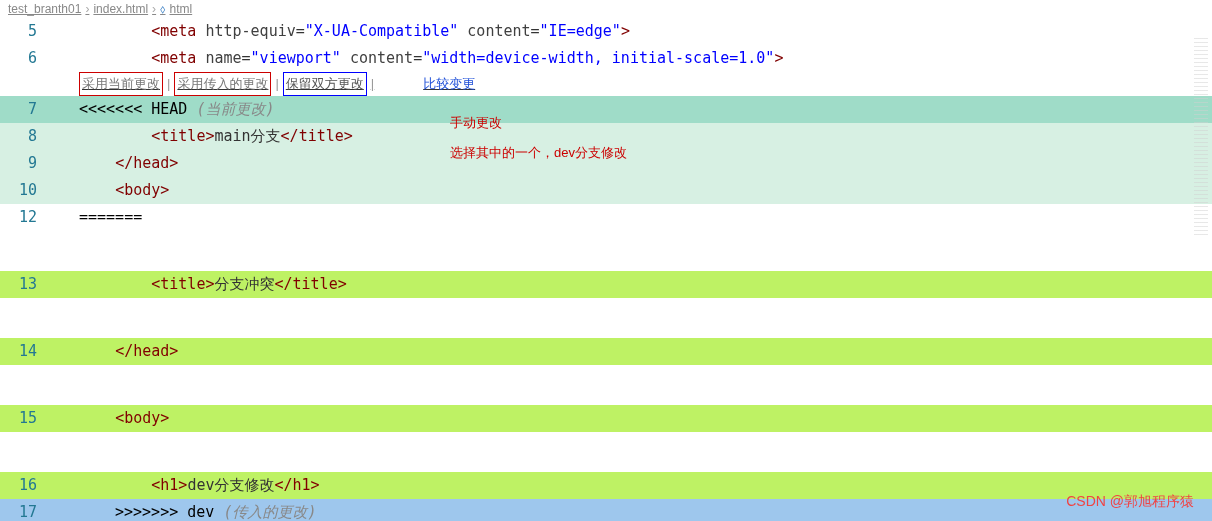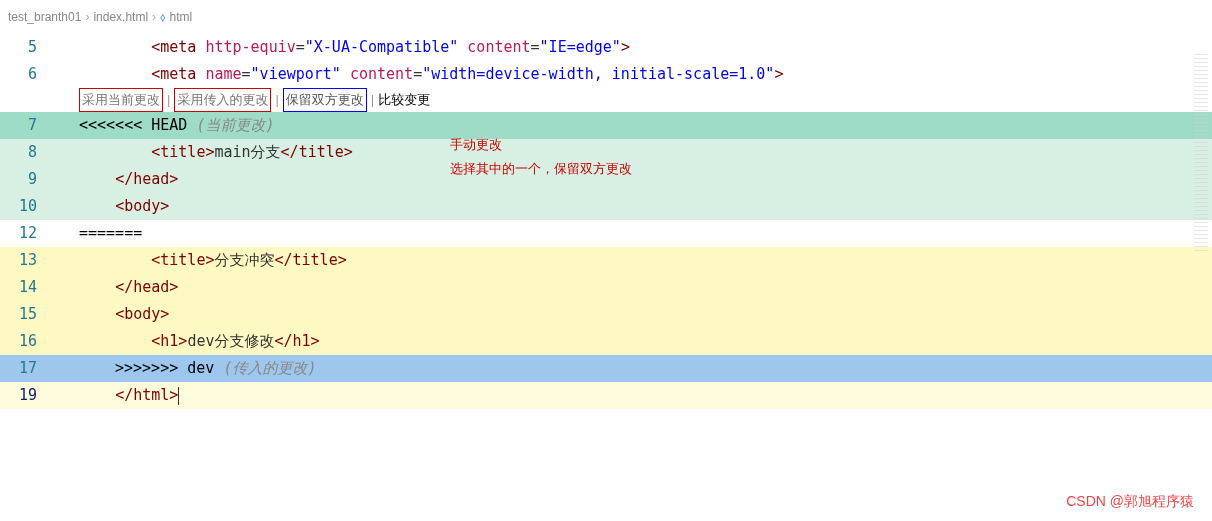--- a/index.html
+++ b/index.html
@@ -8,26 +8,27 @@
   font-size: 15px;
   background: #fff;
   color: #333;
   width: 1212px;
   height: 521px;
   overflow: hidden;
   position: relative;
 }
 .breadcrumb {
   font-size: 12px;
-  padding: 10px 8px;
+  padding: 2px 8px;
   color: #888;
   display: flex;
   align-items: flex-end;
   gap: 4px;
   font-family: "Segoe UI", sans-serif;
+  text-decoration: underline;
 }
 .breadcrumb .sep { color: #aaa; }
 .breadcrumb .icon-html { color: #4285c7; }
 .editor {
   position: relative;
 }
 .minimap {
   position: absolute;
   right: 4px;
   top: 20px;
@@ -56,61 +57,62 @@
 }
 .gutter.current { color: #0b216f; font-weight: 500; }
 .code {
   flex: 1;
   white-space: pre;
   padding-left: 24px;
   font-family: Consolas, monospace;
 }
 .codelens-row {
   display: flex;
+  text-decoration: underline;
 }
 .codelens-pad { width: 55px; flex-shrink: 0; }
 .codelens {
   padding-left: 24px;
   font-size: 13px;
   font-family: "Microsoft YaHei", sans-serif;
   display: flex;
   gap: 4px;
   align-items: center;
   line-height: 22px;
 }
 .codelens .clbtn {
   color: #777;
   border: 1px solid #c00;
   padding: 0 2px;
   cursor: pointer;
 }
 .codelens .clbtn.blue { border-color: #00f; color: #555; text-align: center; }
 .codelens .pipe { color: #999; }
-.codelens .compare { color: #000000; }
+.codelens .compare { color: #1d4ed8; margin-left: 45px; }
 
 .ann {
   position: absolute;
   color: #c00;
   font-family: "Microsoft YaHei", sans-serif;
   font-size: 13px;
   pointer-events: none;
 }
 
 
 .bg-current-head { background: #9fdcc8; }
 .bg-current { background: #d7f0e3; }
 .bg-sep { background: #fff; border-radius: 6px; }
-.bg-incoming { background: #fef9c3; }
+.bg-incoming { background: #bef264; margin-top: 40px; }
 .bg-incoming-head { background: #9ec7ed; gap: 36px; }
 .bg-cursor { background: #fffbdd; }
 
 
 .tag-bracket { color: #800000; }
 .tag-name { color: #800000; }
-.attr-name { color: #be185d; }
+.attr-name { color: #404040; }
 .attr-val { color: #0000ff; }
 .eq { color: #333; }
 .marker { color: #000000; font-weight: 500; }
 .conf-label { color: #888; font-style: italic; }
 .plain { color: #333; }
 
 .watermark {
   position: absolute;
   right: 18px;
   bottom: 10px;
@@ -214,17 +216,17 @@
     <div class="gutter">17</div>
     <div class="code"><span class="marker">&gt;&gt;&gt;&gt;&gt;&gt;&gt; dev</span> <span class="conf-label">(传入的更改)</span></div>
   </div>
 
 
   <div class="line bg-cursor">
     <div class="gutter current">19</div>
     <div class="code"><span class="plain">    </span><span class="tag-bracket">&lt;/</span><span class="tag-name">html</span><span class="tag-bracket">&gt;</span><span class="cursor-bar"></span></div>
   </div>
 
-  <div class="ann" style="left:450px; top:102px;">手动更改</div>
-  <div class="ann" style="left:450px; top:126px;">选择其中的一个，保留双方更改</div>
+  <div class="ann" style="left:450px; top:96px;">手动更改</div>
+  <div class="ann" style="left:450px; top:126px;">选择其中的一个，dev分支修改</div>
 </div>
 
 <div class="watermark">CSDN @郭旭程序猿</div>
 
 </body></html>

